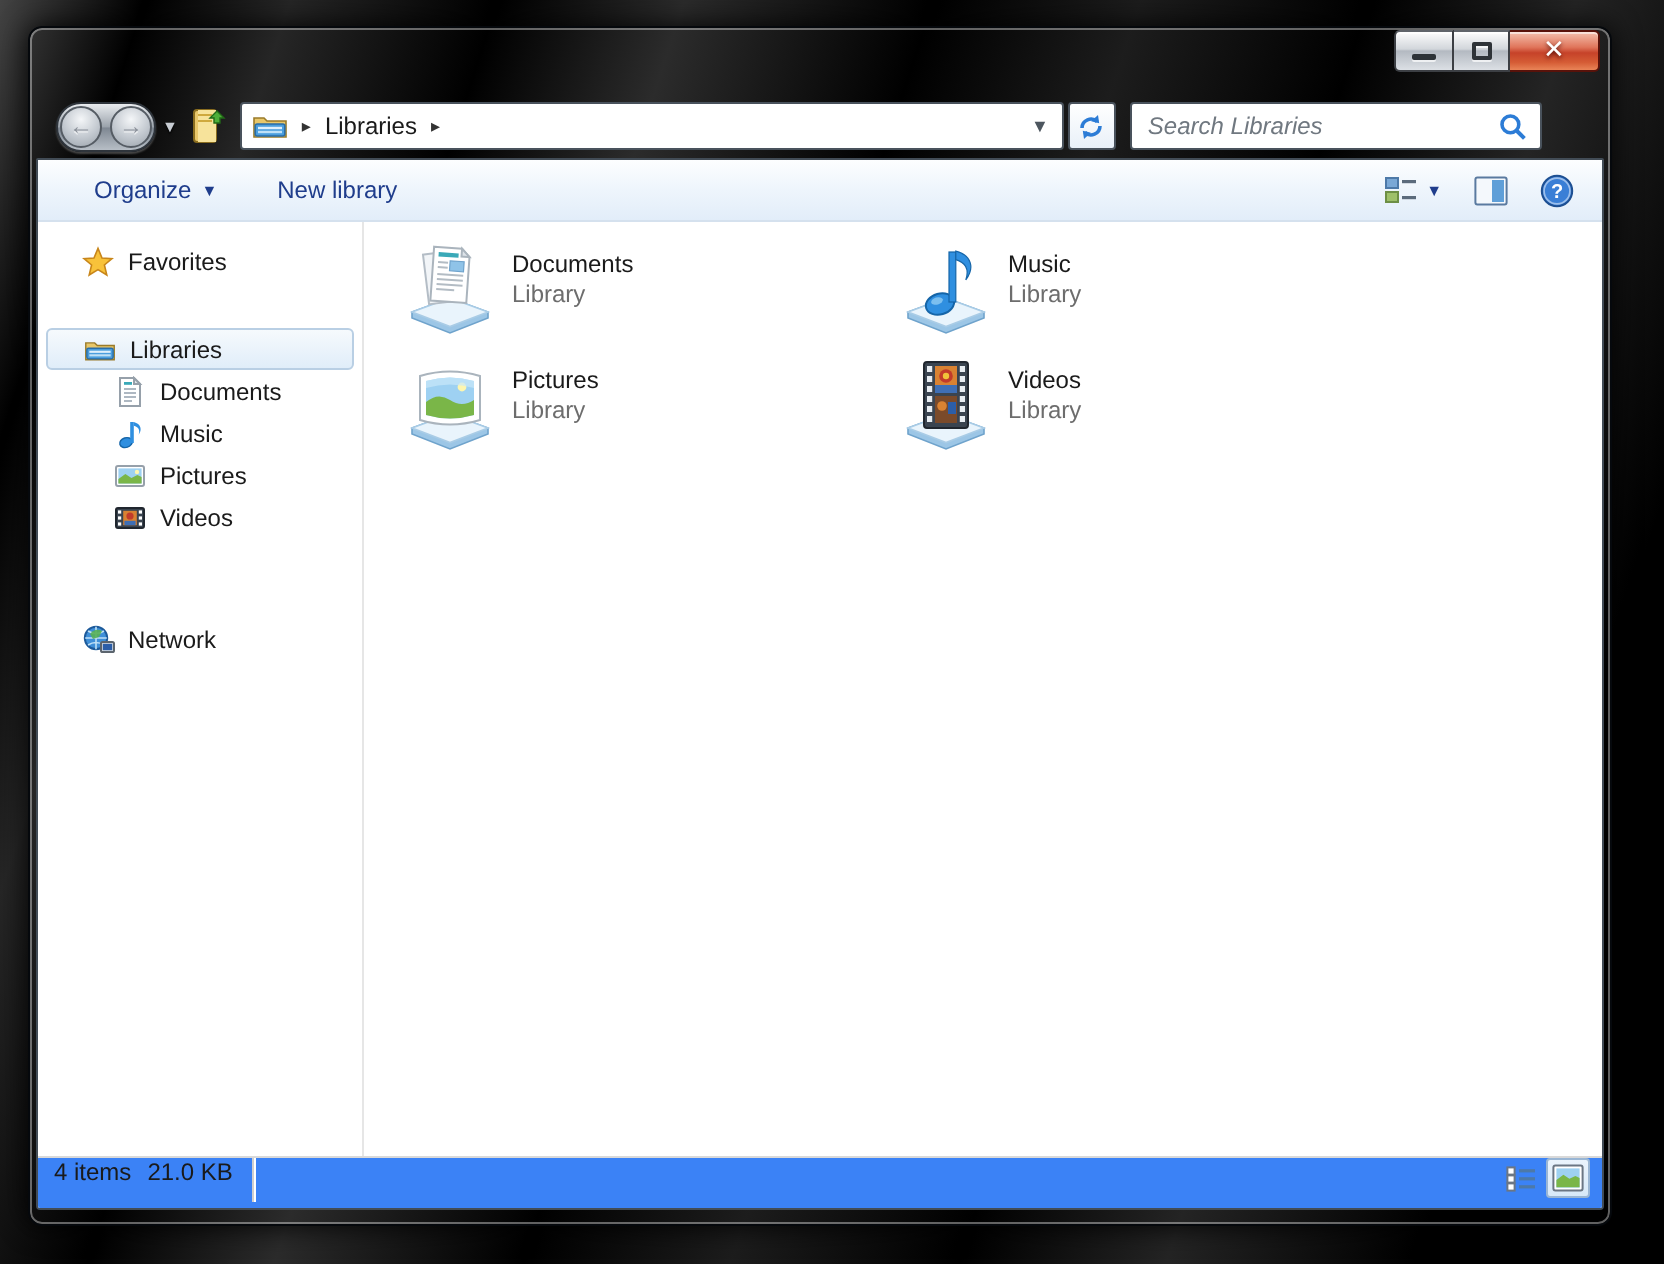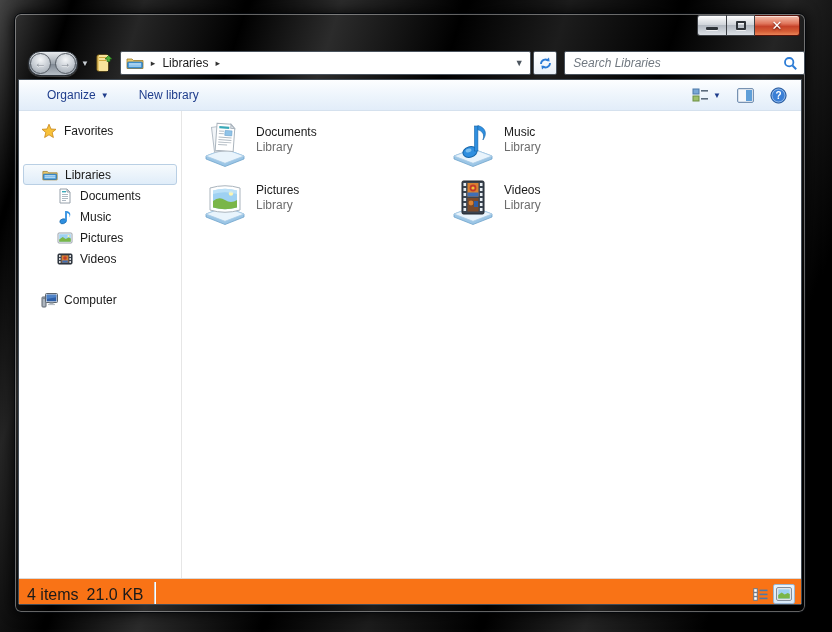--- a/index.html
+++ b/index.html
@@ -72,21 +72,21 @@
   .crumb-icon { display:flex; align-items:center; }
   .crumb-arrow { font-size:9px; color:#333; padding:0 7px; }
   .crumb-label { font-size:12px; color:#1a1a1a; }
   .addr-spacer { flex:1; }
   .addr-drop { width:18px; text-align:center; color:#4d565f; font-size:9px; cursor:default; }
 
   .refresh-btn { margin-left:2px; width:24px; height:24px; background:linear-gradient(#fff,#e9f0f8);
     border:1px solid #49525c; border-radius:2px; display:flex; align-items:center;
     justify-content:center; }
 
-  .search-box { margin-left:7px; width:241px; height:24px; background:#fff;
+  .search-box { margin-left:7px; width:206px; height:24px; background:#fff;
     border:1px solid #49525c; border-radius:2px; display:flex; align-items:center;
     padding:0 6px 0 8px; }
   .search-placeholder { flex:1; font-size:12px; font-style:italic; color:#707880; }
 
   
   .window-body { position:absolute; left:3px; right:3px; top:65px; bottom:7px;
     background:#fff; border:1px solid #424c56; border-radius:1px 1px 2px 2px;
     display:flex; flex-direction:column; overflow:hidden; }
 
   
@@ -113,22 +113,22 @@
 
   .main { flex:1 1 auto; padding:8px 0 0 19px; }
   .tiles { display:grid; grid-template-columns:248px 248px; grid-auto-rows:58px; }
   .tile { display:flex; align-items:flex-start; }
   .tile .ticon { width:48px; height:48px; flex:0 0 48px; }
   .tile .tlabels { margin-left:7px; padding-top:6px; }
   .tile .tname { font-size:12px; color:#1a1a1a; line-height:15px; }
   .tile .ttype { font-size:12px; color:#6d6d6d; line-height:15px; }
 
   
-  .statusbar { flex:0 0 26px; background:#f97316; border-top:1px solid #d9d9d9;
-    display:flex; align-items:flex-end; font-size:16px; color:#1a1a1a; padding-left:8px; }
+  .statusbar { flex:0 0 26px; background:#3b82f6; border-top:1px solid #d9d9d9;
+    display:flex; align-items:flex-start; font-size:12px; color:#1a1a1a; padding-left:8px; }
   .sb-text { display:flex; align-items:baseline; gap:8px; }
   .sb-divider { width:1px; height:22px; background:#cfcfcf; margin-left:10px;
     box-shadow:1px 0 0 #fff; }
   .sb-right { margin-left:auto; display:flex; align-items:center; gap:2px; padding-right:6px; }
   .sb-btn { width:22px; height:20px; display:flex; align-items:center; justify-content:center;
     border:1px solid transparent; border-radius:2px; }
   .sb-btn.active { border-color:#9ab6d4; background:linear-gradient(#eaf3fc,#d8e9f8); }
 
   svg { display:block; }
 </style>
@@ -314,37 +314,35 @@
                 <rect x="4.6" y="4.4" width="6.8" height="7.2" fill="#d98232"></rect>
                 <circle cx="8" cy="7" r="1.8" fill="#c23b2a"></circle>
                 <rect x="5.2" y="9.4" width="5.6" height="2.2" fill="#3f6fb5"></rect>
               </svg>
           </span>
           <span>Videos</span>
         </div>
 
         <div class="sgap-small"></div>
 
+
+        <div class="sgap-small"></div>
+
         <div class="srow" style="--ind:22px">
           <span class="sicon">
             <svg width="17" height="16" viewBox="0 0 17 16">
-                <rect x="1" y="5" width="4" height="10" rx="0.8" fill="#aeb6bf" stroke="#5c656e"></rect>
-                <rect x="1.8" y="6" width="2.4" height="1" fill="#7d868f"></rect>
-                <rect x="4.5" y="1.5" width="12" height="9" rx="1" fill="#d7dde3" stroke="#5c656e"></rect>
-                <rect x="5.7" y="2.7" width="9.6" height="6.6" fill="#2c5ea8"></rect>
-                <path d="M5.7 2.7 h9.6 v2.6 l-9.6 1.8 Z" fill="#4f83c8"></path>
-                <rect x="8.5" y="10.5" width="4" height="1.4" fill="#9aa3ab"></rect>
-                <rect x="7" y="11.9" width="7" height="1.2" fill="#b8bfc6"></rect>
-              </svg>
-          </span>
-          <span>Computer</span>
-        </div>
-
-        <div class="sgap-small"></div>
-
+                <circle cx="7" cy="7" r="5.6" fill="#3f8fd8" stroke="#1d5a9a"></circle>
+                <path d="M1.6 7 h10.8 M7 1.4 v11.2 M3 3.5 c2.5 1.6 5.5 1.6 8 0 M3 10.5 c2.5 -1.6 5.5 -1.6 8 0" fill="none" stroke="#bfe0f6" stroke-width="0.8"></path>
+                <path d="M4 5 a4.5 4.5 0 0 1 6 -1.5 l-1.5 3 -3 1 Z" fill="#58b055" opacity="0.9"></path>
+                <rect x="9.5" y="9" width="6.5" height="5" rx="0.8" fill="#d7dde3" stroke="#5c656e"></rect>
+                <rect x="10.4" y="9.9" width="4.7" height="3.2" fill="#2c5ea8"></rect>
+              </svg>
+          </span>
+          <span>Network</span>
+        </div>
       </div>
 
       <div class="main">
         <div class="tiles">
 
           <div class="tile">
             <span class="ticon">
               <svg width="48" height="48" viewBox="0 0 48 48">
                 <path d="M5 37 L24 30 L43 37 L43 40 L24 47.5 L5 40 Z" fill="#9cc6e6" stroke="#6fa3cc" stroke-width="0.8"></path>
                 <path d="M5 37 L24 30 L43 37 L24 44.3 Z" fill="#e9f4fc" stroke="#a9cce6" stroke-width="0.8"></path>

